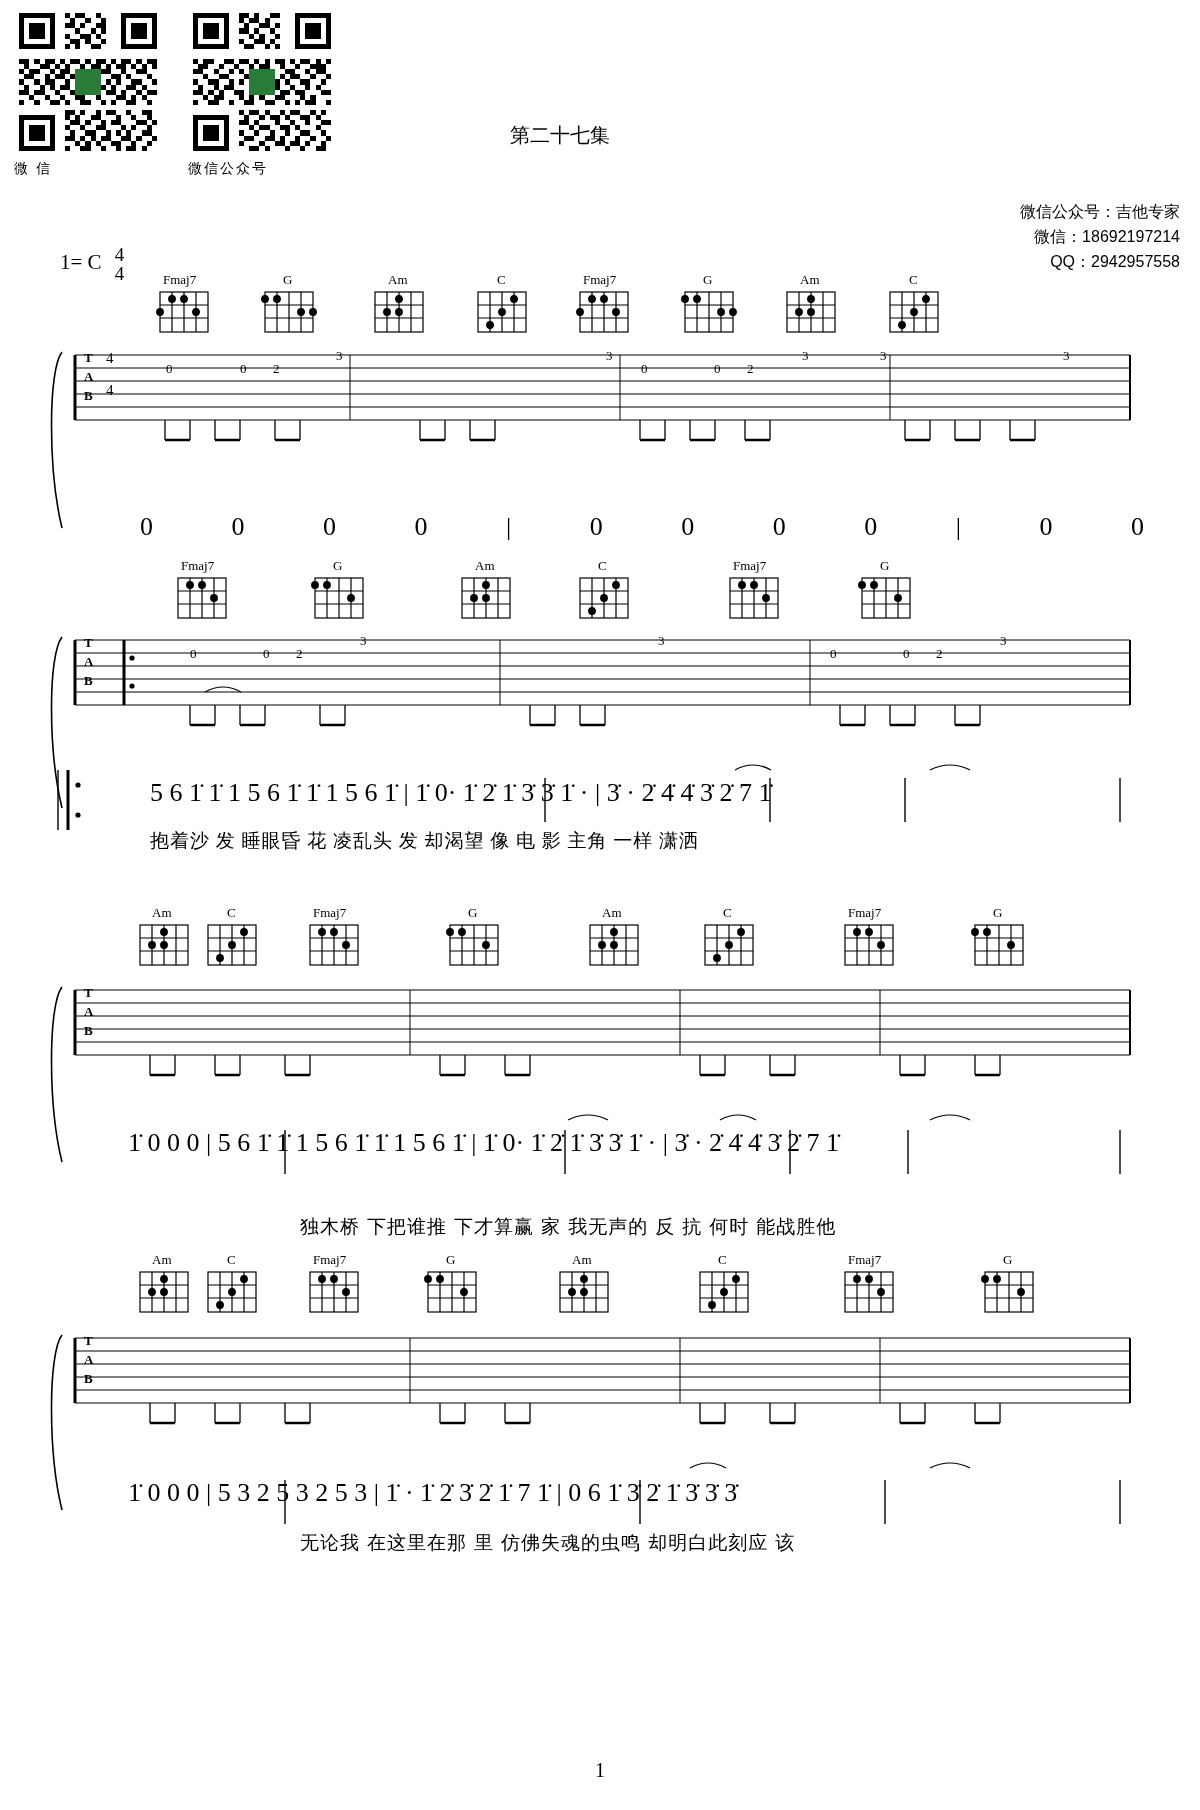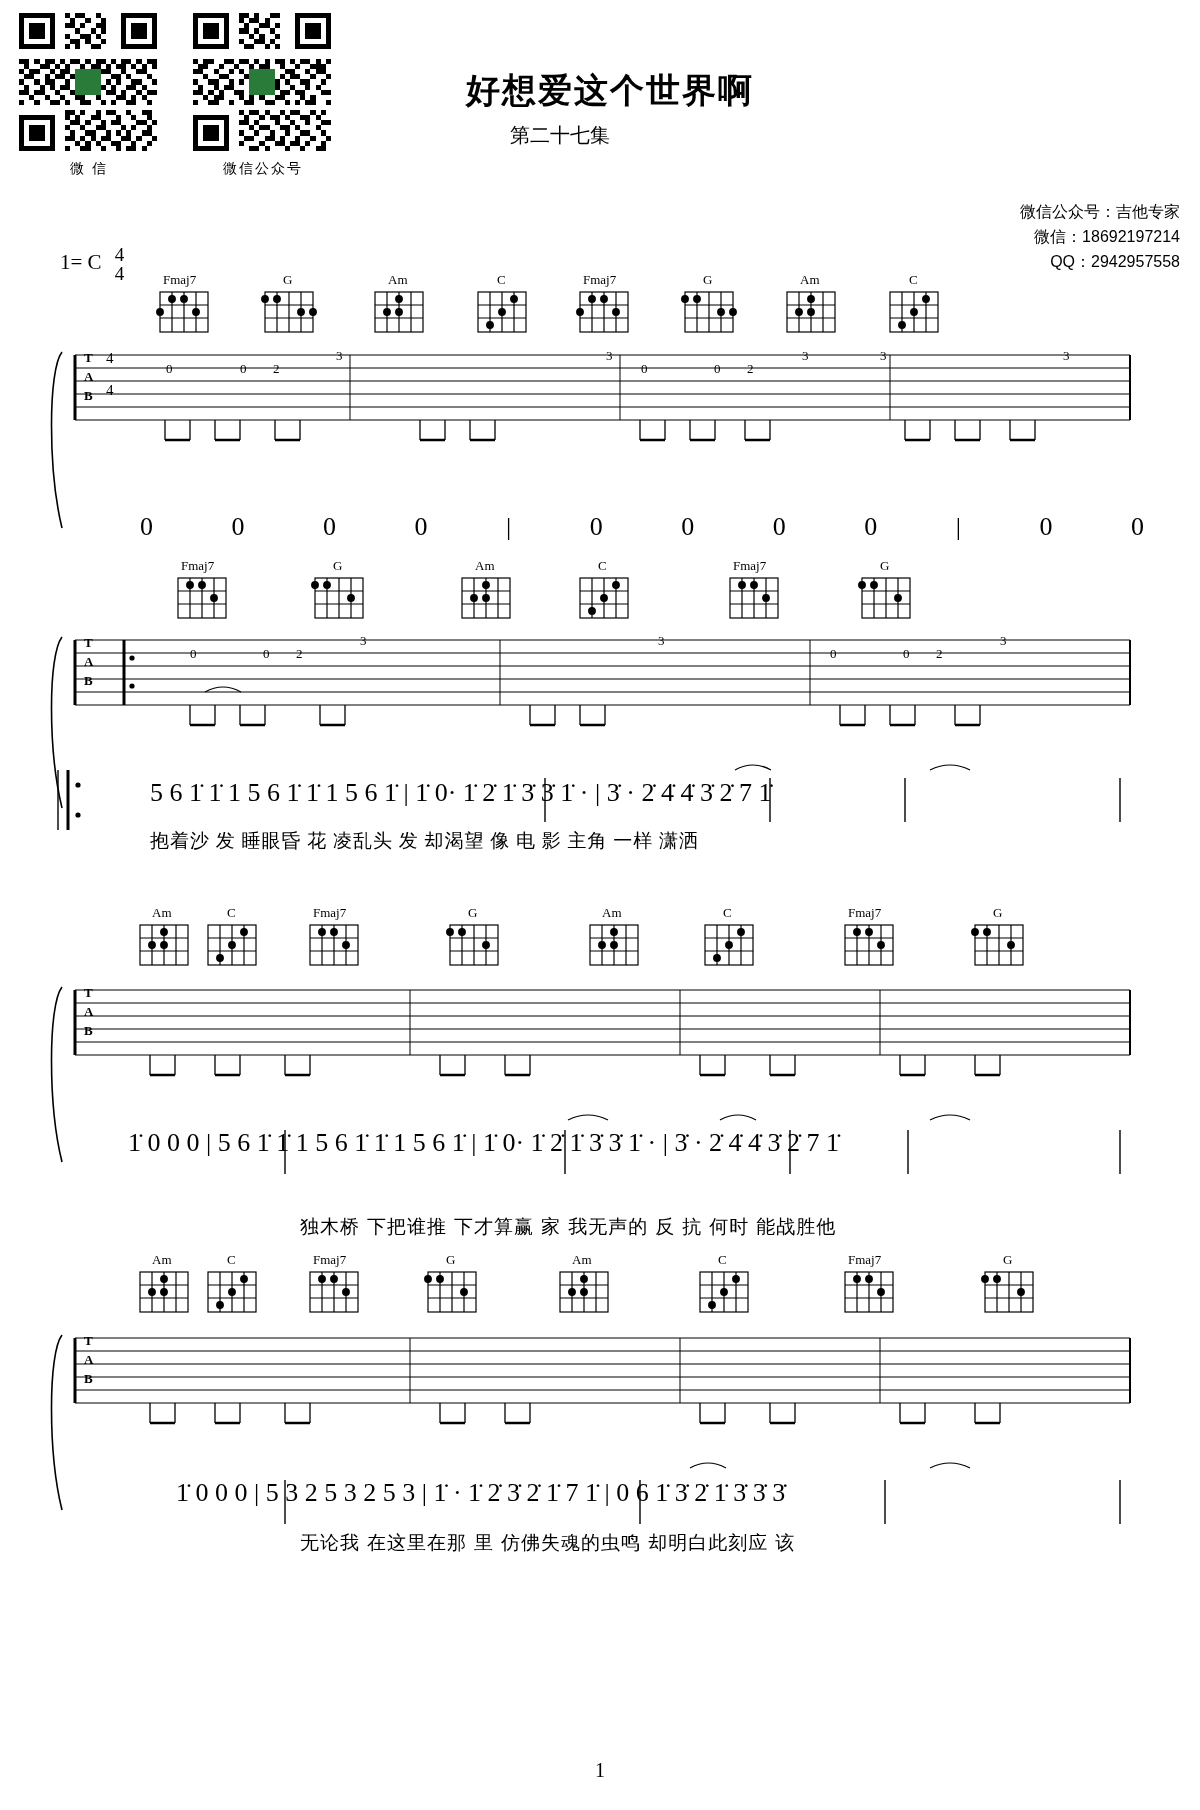--- a/index.html
+++ b/index.html
@@ -20,21 +20,21 @@
     left: 0; top: 0;
     width: 1200px;
     height: 1810px;
   }
 
   
   .qr-block {
     position: absolute;
     top: 8px;
     width: 150px;
-    text-align: center;
+    text-align: left;
   }
   .qr-img {
     width: 148px;
     height: 148px;
     display: block;
   }
   .qr-caption {
     font-size: 14px;
     margin-top: 4px;
     letter-spacing: 2px;
@@ -499,21 +499,20 @@
         <rect x="22" y="27" width="1" height="1"></rect>
           <rect x="25" y="27" width="2" height="1"></rect>
       </g>
       <g fill="#2a7a3a">
           <rect x="12" y="12" width="5" height="5"></rect>
         </g>
     </svg>
     <div class="qr-caption">微信公众号</div>
   </div>
 
-  <div class="song-title">好想爱这个世界啊</div>
   <div class="episode">第二十七集</div>
 
   <div class="contact">
     <div>微信公众号：吉他专家</div>
     <div>微信：18692197214</div>
     <div>QQ：2942957558</div>
   </div>
 
   <div class="key-sig">
     <span>1= C</span>
@@ -1175,17 +1174,17 @@
   <div class="num" style="left:1000px;top:633px;">3</div>
 
   <div class="jianpu" style="left:140px;top:512px;letter-spacing:36px;">0 0 0 0 | 0 0 0 0 | 0 0 0 0 | 0 0 0 0</div>
 
   <div class="jianpu" style="left:150px;top:778px;">5 6 1̇  1̇ 1 5 6 1̇ 1̇ 1 5 6 1̇ | 1̇    0· 1̇ 2̇ 1̇  3̇ 3̇ 1̇ · | 3̇ ·   2̇ 4̇ 4̇ 3̇ 2̇ 7 1̇</div>
   <div class="lyricline" style="left:150px;top:828px;font-family:Liberation Serif, serif;">抱着沙 发 睡眼昏 花 凌乱头   发        却渴望 像  电     影      主角   一样 潇洒</div>
 
   <div class="jianpu" style="left:128px;top:1128px;">1̇  0  0  0 | 5 6 1̇  1̇ 1 5 6 1̇ 1̇ 1 5 6 1̇ | 1̇   0· 1̇ 2̇ 1̇ 3̇ 3̇ 1̇ · | 3̇ ·   2̇ 4̇ 4̇ 3̇ 2̇ 7 1̇</div>
   <div class="lyricline" style="left:300px;top:1214px;">独木桥 下把谁推 下才算赢   家      我无声的 反   抗     何时  能战胜他</div>
 
-  <div class="jianpu" style="left:128px;top:1478px;margin-left:48px;">1̇  0  0  0 | 5 3 2 5 3 2 5 3 | 1̇ ·   1̇ 2̇ 3̇ 2̇ 1̇ 7 1̇ | 0 6 1̇ 3̇ 2̇ 1̇ 3̇ 3̇ 3̇</div>
+  <div class="jianpu" style="left:128px;top:1478px;">1̇  0  0  0 | 5 3 2 5 3 2 5 3 | 1̇ ·   1̇ 2̇ 3̇ 2̇ 1̇ 7 1̇ | 0 6 1̇ 3̇ 2̇ 1̇ 3̇ 3̇ 3̇</div>
   <div class="lyricline" style="left:300px;top:1530px;">无论我 在这里在那   里     仿佛失魂的虫鸣    却明白此刻应  该</div>
 
   <div class="pagenum">1</div>
 </div>
 
 </body></html>

